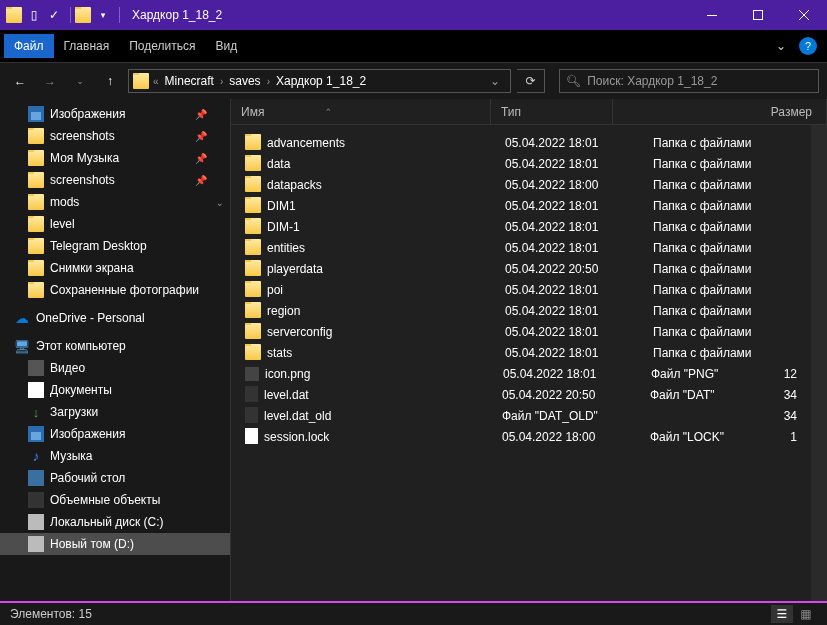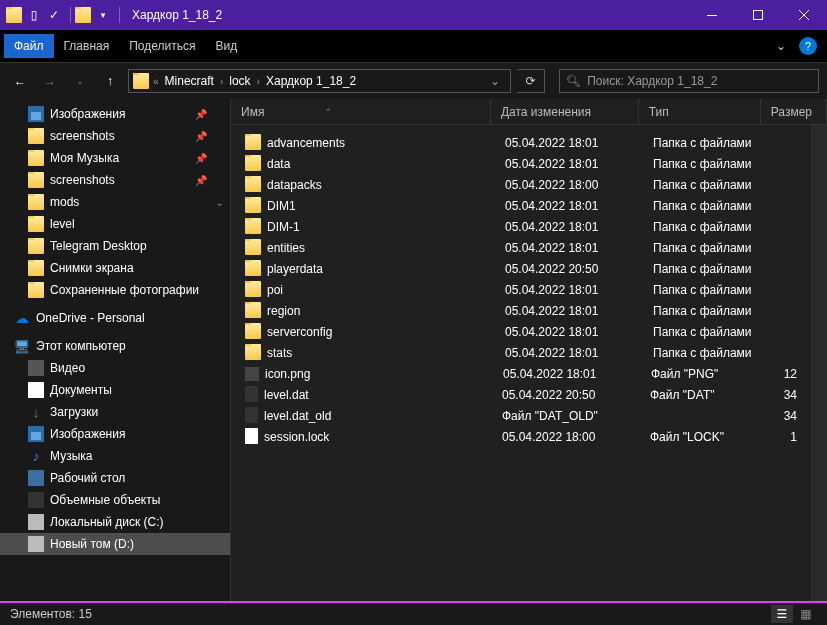--- a/index.html
+++ b/index.html
@@ -122,21 +122,21 @@
 <div class="navbar">
   <div class="nav-btn enabled">←</div>
   <div class="nav-btn">→</div>
   <div class="nav-btn" style="font-size:9px">⌄</div>
   <div class="nav-btn enabled">↑</div>
   <div class="addr">
     <span class="ico ico-folder"></span>
     <span class="sep">«</span>
     <span class="crumb">Minecraft</span>
     <span class="sep">›</span>
-    <span class="crumb">lock</span>
+    <span class="crumb">saves</span>
     <span class="sep">›</span>
     <span class="crumb">Хардкор 1_18_2</span>
     <span class="addr-drop">⌄</span>
   </div>
   <div class="refresh">⟳</div>
   <div class="search">
     <span>⁠🔍︎</span>
     <span>Поиск: Хардкор 1_18_2</span>
   </div>
 </div>
@@ -230,21 +230,20 @@
         <span>Новый том (D:)</span>
       </div>
     </div>
 
   <div class="list">
     <div class="list-header">
       <div class="col-name">
         <span>Имя</span>
         <span class="sort-arrow">⌃</span>
       </div>
-      <div class="col-date">Дата изменения</div>
       <div class="col-type">Тип</div>
       <div class="col-size">Размер</div>
     </div>
     <div style="flex:1;display:flex;overflow:hidden">
       <div class="list-body" id="file-rows">
           <div class="row">
             <span class="ico ico-folder"></span>
             <span class="row-name">advancements</span>
             <span class="row-date">05.04.2022 18:01</span>
             <span class="row-type">Папка с файлами</span>

